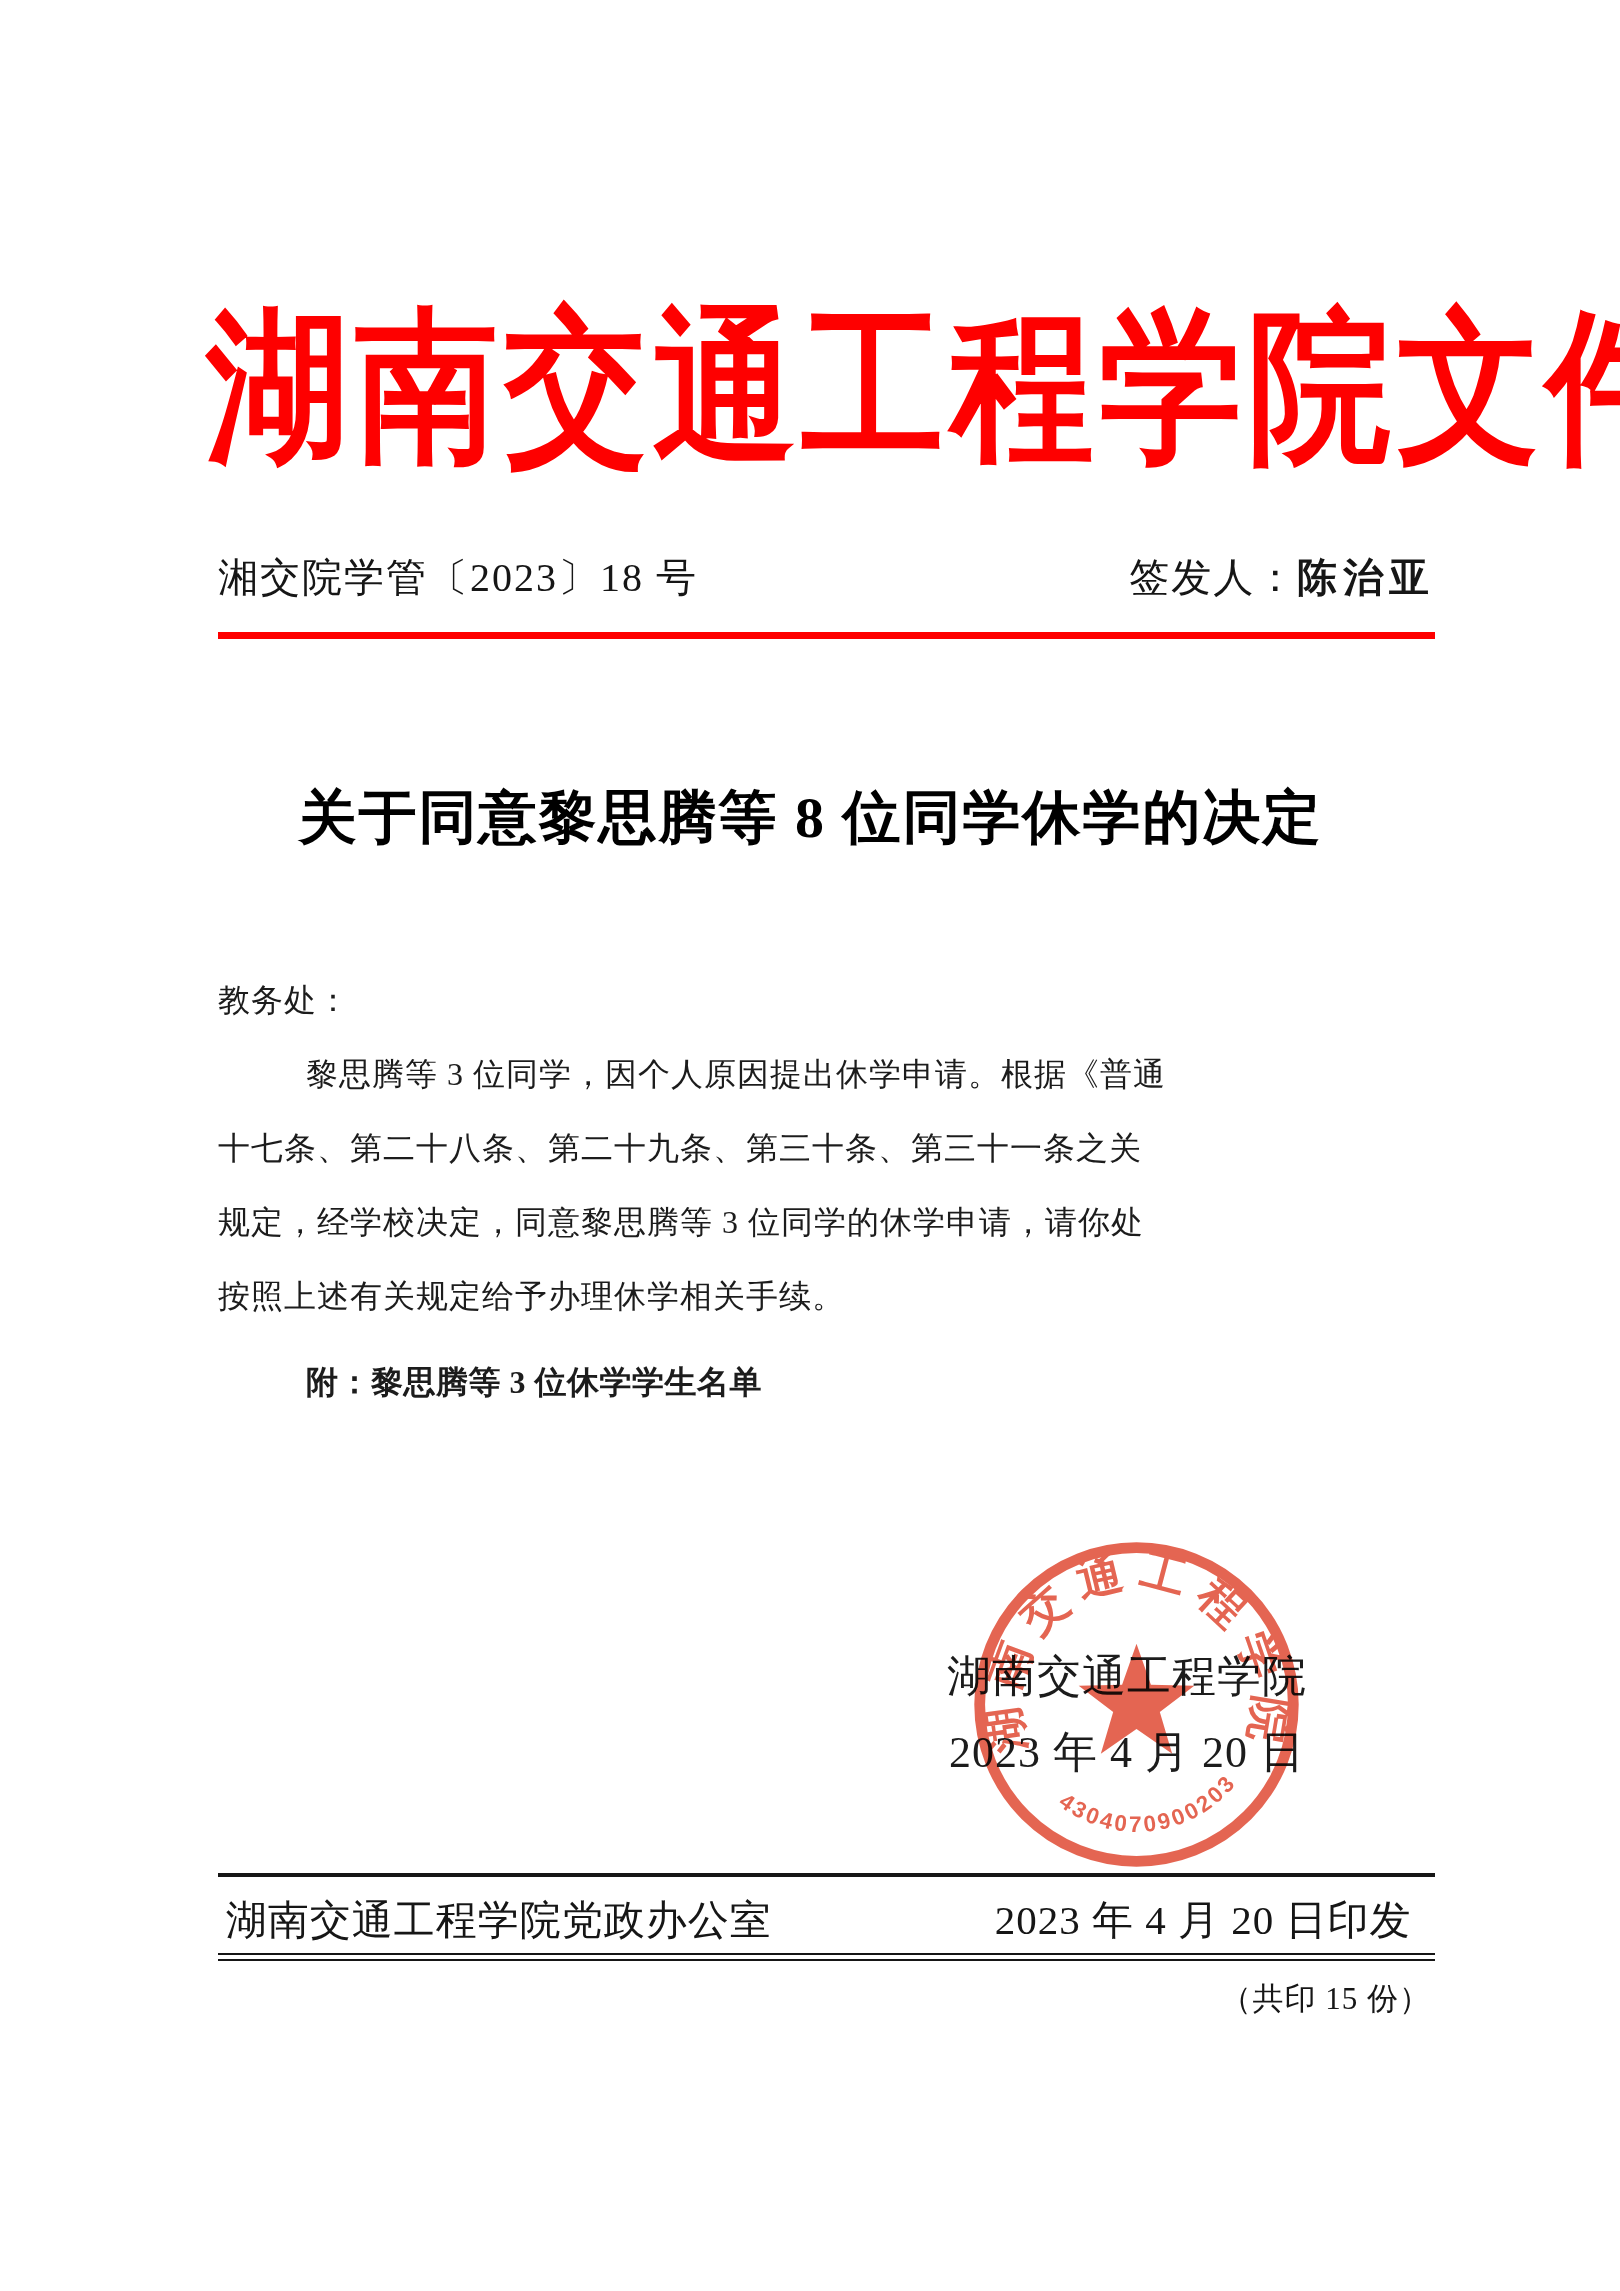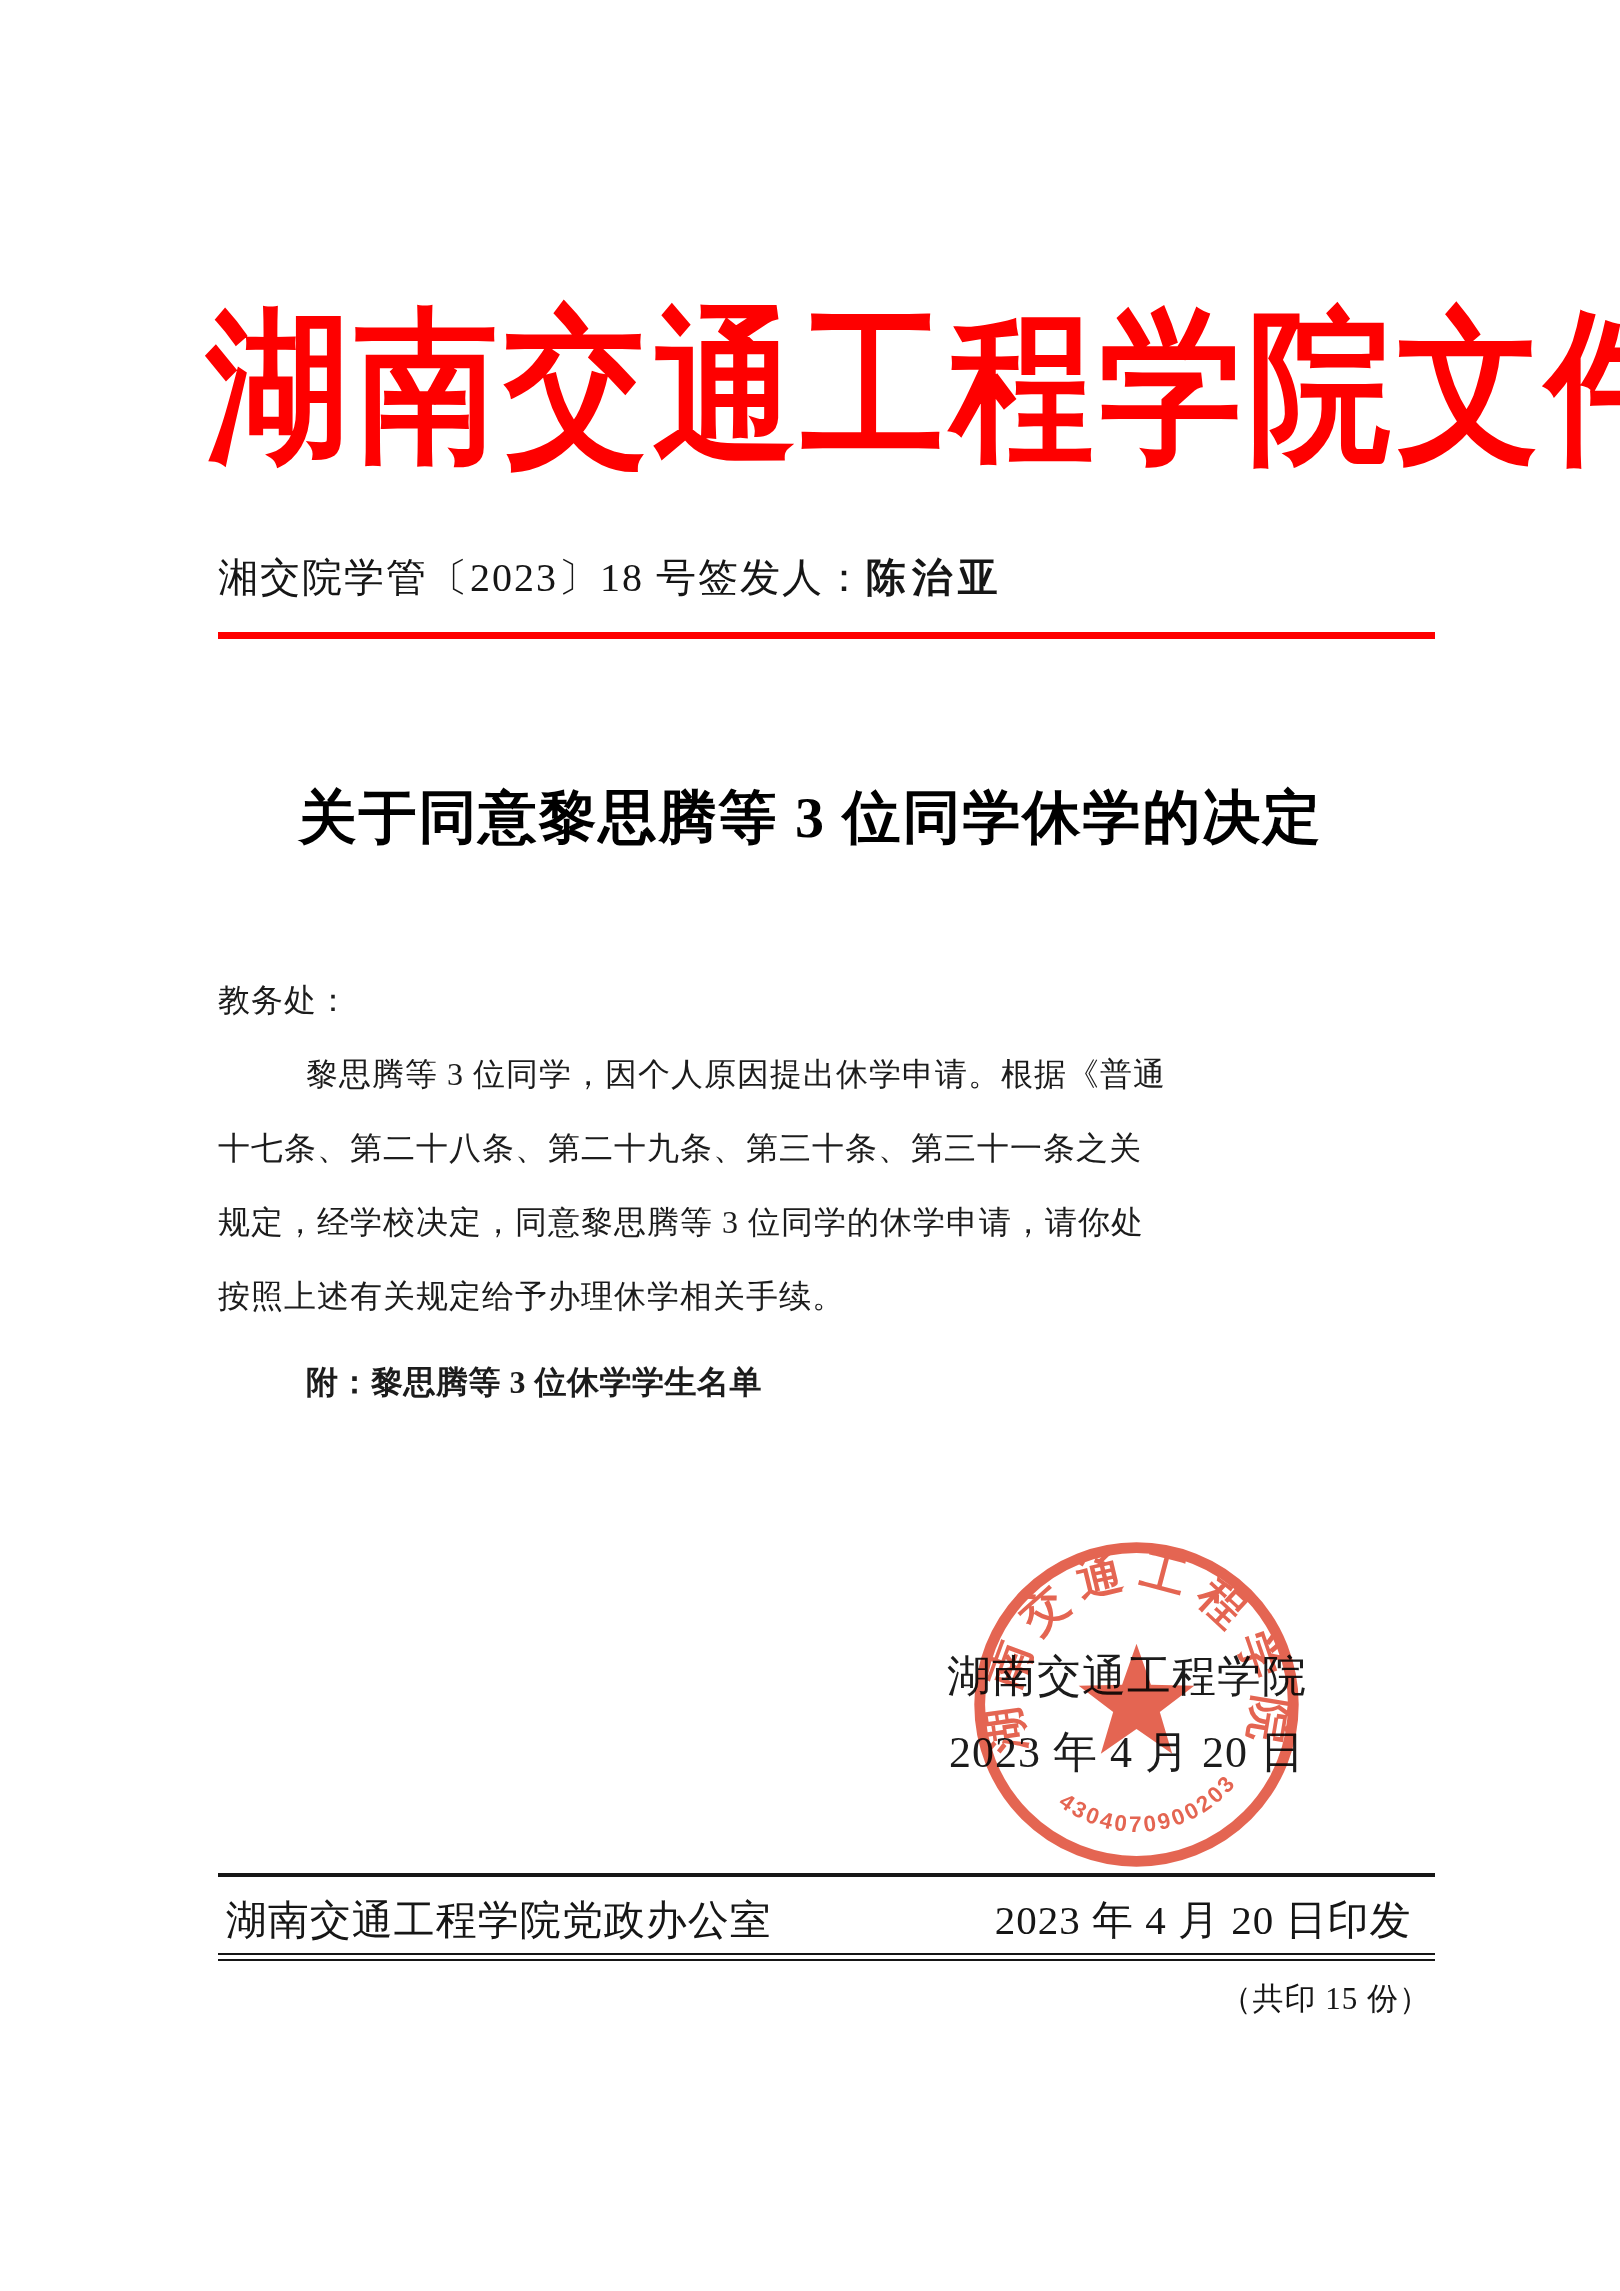--- a/index.html
+++ b/index.html
@@ -34,20 +34,21 @@
     line-height: 1;
   }
   
   .docnum-row {
     position: absolute;
     top: 549px;
     left: 218px;
     width: 1217px;
     height: 57px;
     display: flex;
+    justify-content: space-between;
     align-items: center;
     font-size: 40px;
     letter-spacing: 2px;
   }
   .docnum-row .issuer-name { font-weight: bold; letter-spacing: 5.9px; }
   .red-rule {
     position: absolute;
     top: 632px;
     left: 218px;
     width: 1217px;
@@ -163,21 +164,21 @@
 
   <div class="docnum-row">
     <span class="doc-number">湘交院学管〔2023〕18 号</span>
     <span class="issuer">
       <span>签发人：</span><span class="issuer-name">陈治亚</span>
     </span>
   </div>
 
   <div class="red-rule"></div>
 
-  <h1 class="doc-title">关于同意黎思腾等 3 位同学休学的决定</h1>
+  <h1 class="doc-title">关于同意黎思腾等 8 位同学休学的决定</h1>
 
   <div class="body-text">
     <div class="line">教务处：</div>
     <div class="line indent">黎思腾等 3 位同学，因个人原因提出休学申请。根据《普通</div>
     <div class="line">十七条、第二十八条、第二十九条、第三十条、第三十一条之关</div>
     <div class="line">规定，经学校决定，同意黎思腾等 3 位同学的休学申请，请你处</div>
     <div class="line">按照上述有关规定给予办理休学相关手续。</div>
     <div class="line indent attach">附：黎思腾等 3 位休学学生名单</div>
   </div>
 

